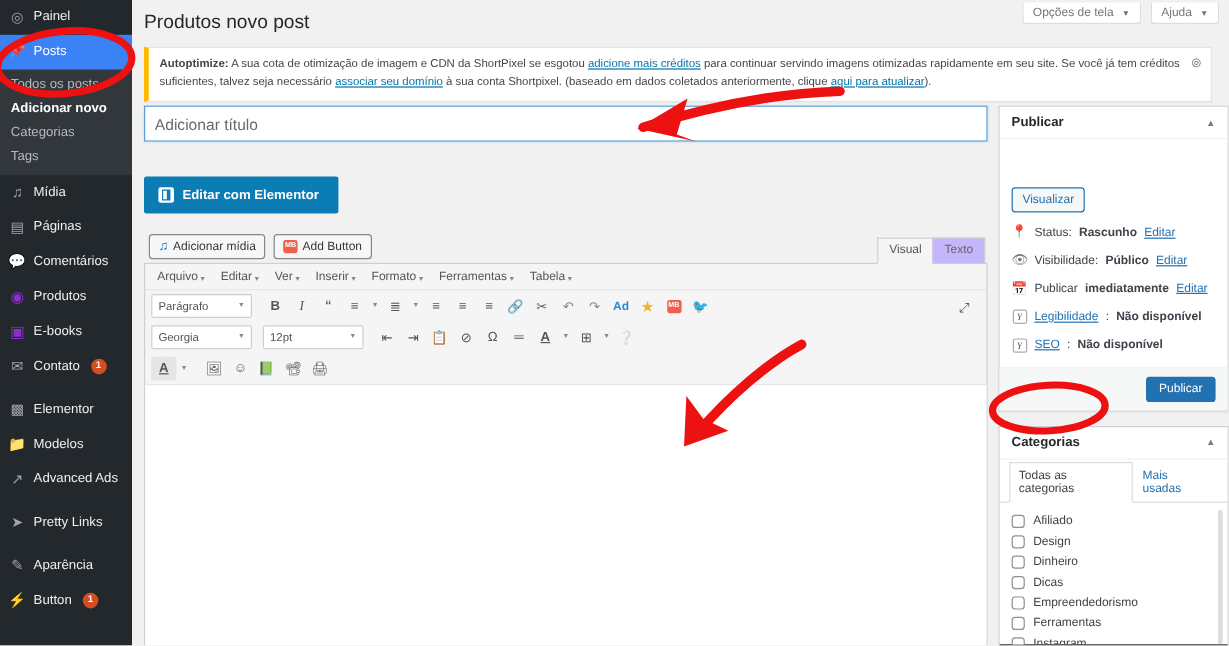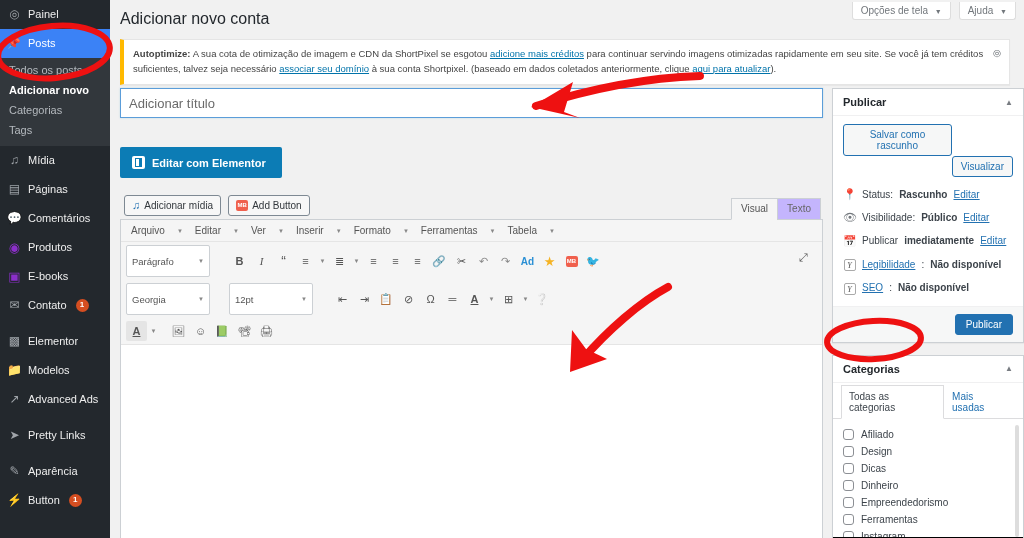--- a/index.html
+++ b/index.html
@@ -132,40 +132,40 @@
   }
   .e-tab.active { background:#f5f5f5; border-bottom-color:#f5f5f5; color:#555; }
 
   .mce-panel { border:1px solid #ccd0d4; background:#f5f5f5; }
   .mce-menubar {
     display:flex; align-items:center; gap:2px; padding:3px 5px;
     border-bottom:1px solid #e5e5e5;
   }
   .mce-menu-item {
     font-size:10px; color:#555; padding:2px 5px; cursor:pointer;
-    display:inline-flex; align-items:center; gap:12px;
+    display:inline-flex; align-items:flex-end; gap:1px;
   }
   .caret-s { font-size:6px; color:#888; }
 
   .mce-toolbar {
     display:flex; align-items:center; gap:1px; padding:3px 5px;
     min-height:25px; position:relative;
   }
   .tb-btn {
     width:21px; height:20px; display:inline-flex; align-items:center;
     justify-content:center; font-size:11px; color:#555; cursor:pointer;
     border-radius:2px;
   }
   .tb-btn.small-caret { width:11px; font-size:6px; color:#888; }
   .tb-sep { width:7px; }
   .mce-listbox {
     border:1px solid #ccd0d4; background:#fff; font-size:9.5px; color:#555;
-    height:32px; min-width:84px; display:inline-flex; align-items:center;
+    height:20px; min-width:84px; display:inline-flex; align-items:center;
     justify-content:space-between; padding:0 5px; cursor:pointer;
-    margin-right:18px; border-radius:2px;
+    margin-right:8px; border-radius:2px;
   }
   .mce-listbox .caret-s { margin-left:8px; }
   .fullscreen-btn { position:absolute; right:8px; top:5px; }
 
   .mce-editarea {
     background:#fff; border-top:1px solid #e5e5e5; height:222px;
   }
 
   
   .postbox {
@@ -338,21 +338,21 @@
     <div class="meta-btn">
       <span>Opções de tela</span>
       <span class="caret">▼</span>
     </div>
     <div class="meta-btn">
       <span>Ajuda</span>
       <span class="caret">▼</span>
     </div>
   </div>
 
-  <h1 class="page-title">Adicionar novo conta</h1>
+  <h1 class="page-title">Produtos novo post</h1>
 
   <div class="notice">
     <span class="dismiss">⦾</span>
     <b>Autoptimize:</b><span> A sua cota de otimização de imagem e CDN da ShortPixel se esgotou </span><a href="#">adicione mais créditos</a><span> para continuar servindo imagens otimizadas rapidamente em seu site. Se você já tem créditos suficientes, talvez seja necessário </span><a href="#">associar seu domínio</a><span> à sua conta Shortpixel. (baseado em dados coletados anteriormente, clique </span><a href="#">aqui para atualizar</a><span>).</span>
   </div>
 
   <div id="post-body">
 
     <div id="post-body-content">
 
@@ -485,21 +485,20 @@
     <div id="postbox-container">
 
       <div class="postbox">
         <div class="postbox-header">
           <h2>Publicar</h2>
           <span class="toggle-ind">▲</span>
         </div>
 
         <div class="submitbox">
           <div class="minor-pub">
-            <button class="btn-secondary">Salvar como rascunho</button>
             <span class="preview-wrap">
               <button class="btn-secondary">Visualizar</button>
             </span>
           </div>
 
           <div style="margin-top:6px;">
             <div class="misc-row">
               <span class="mi">📍</span>
               <span>Status:</span>
               <b>Rascunho</b>
@@ -553,25 +552,25 @@
           <label class="cat-item">
             <input type="checkbox" style="">
             <span>Afiliado</span>
           </label>
           <label class="cat-item">
             <input type="checkbox" style="">
             <span>Design</span>
           </label>
           <label class="cat-item">
             <input type="checkbox" style="">
-            <span>Dicas</span>
+            <span>Dinheiro</span>
           </label>
           <label class="cat-item">
             <input type="checkbox" style="">
-            <span>Dinheiro</span>
+            <span>Dicas</span>
           </label>
           <label class="cat-item">
             <input type="checkbox" style="">
             <span>Empreendedorismo</span>
           </label>
           <label class="cat-item">
             <input type="checkbox" style="">
             <span>Ferramentas</span>
           </label>
           <label class="cat-item">

